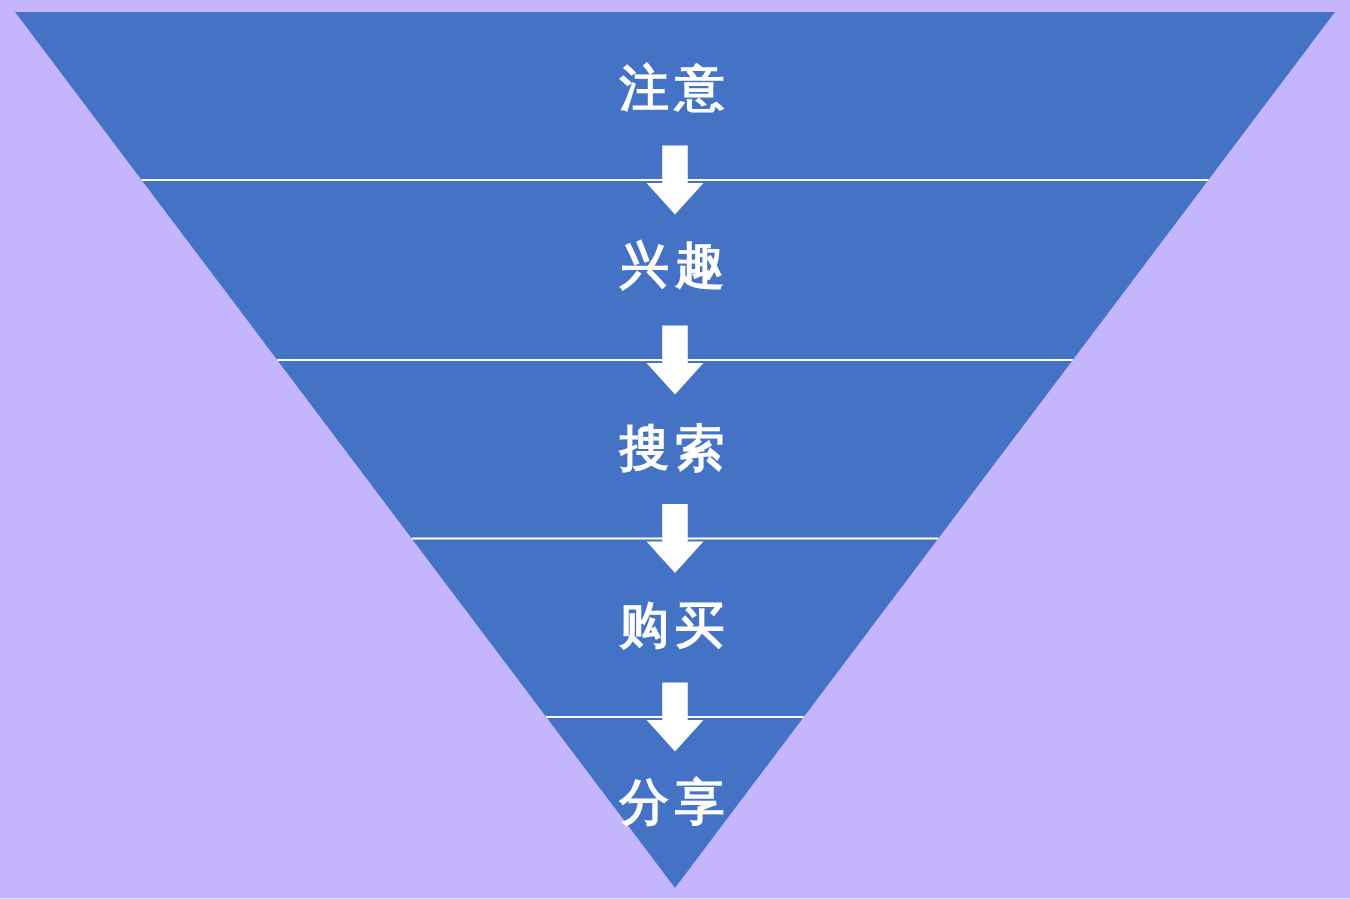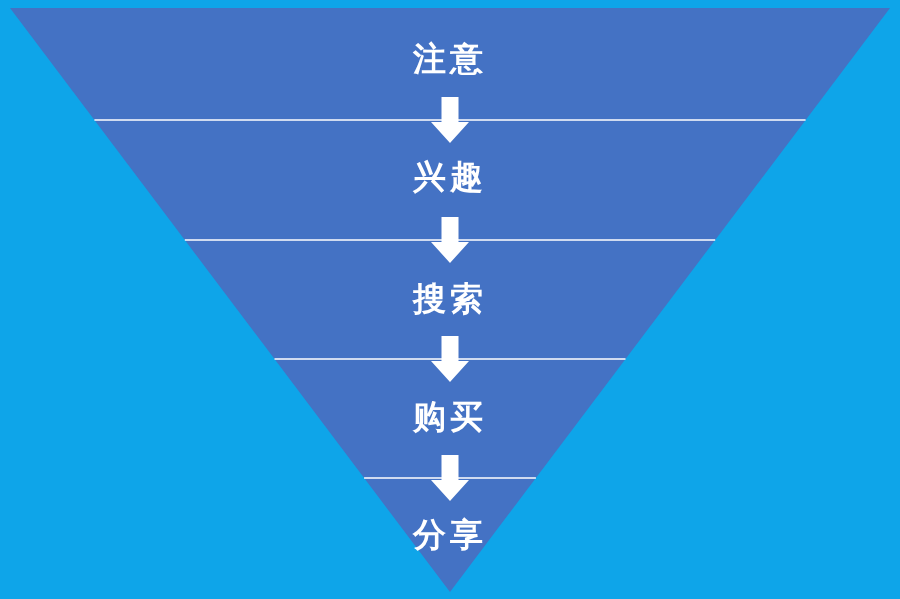--- a/index.html
+++ b/index.html
@@ -6,21 +6,21 @@
     margin: 0;
     padding: 0;
     background: #FFFFFF;
     font-family: "Liberation Sans", sans-serif;
   }
   .stage {
     position: relative;
     width: 900px;
     height: 599px;
     overflow: hidden;
-    background: #0ea5e9;
+    background: #c4b5fd;
   }
   .stage svg {
     display: block;
     width: 900px;
     height: 599px;
   }
   .funnel-label {
     font-family: "Liberation Sans", "DejaVu Sans", sans-serif;
     font-weight: bold;
     font-size: 33px;

